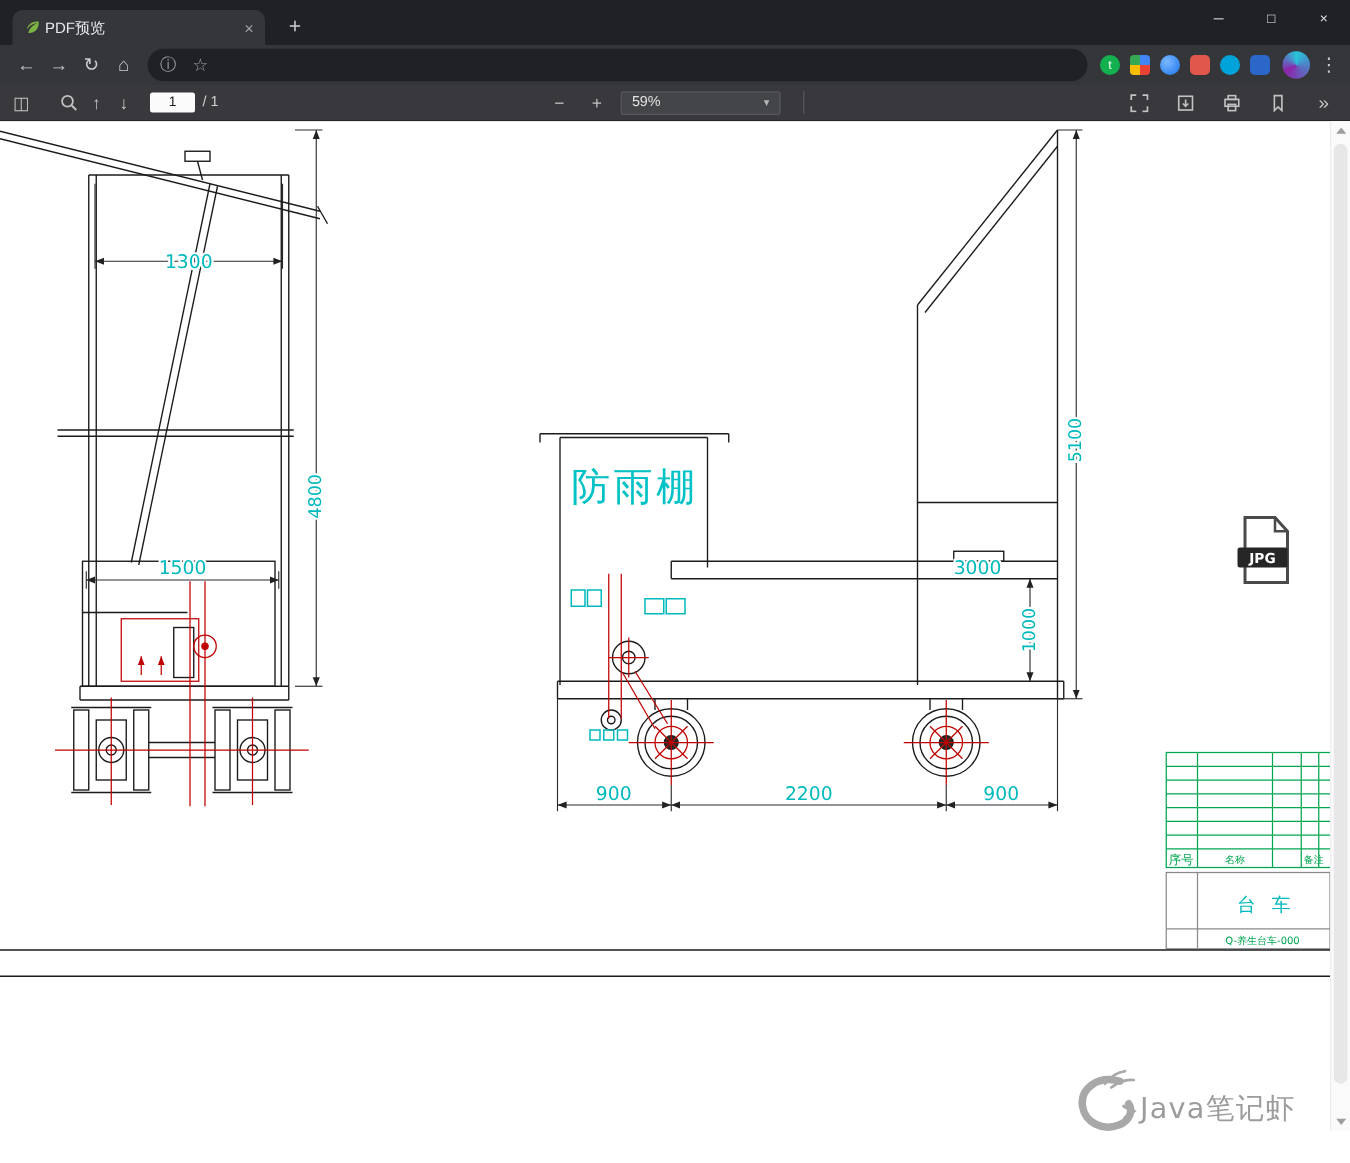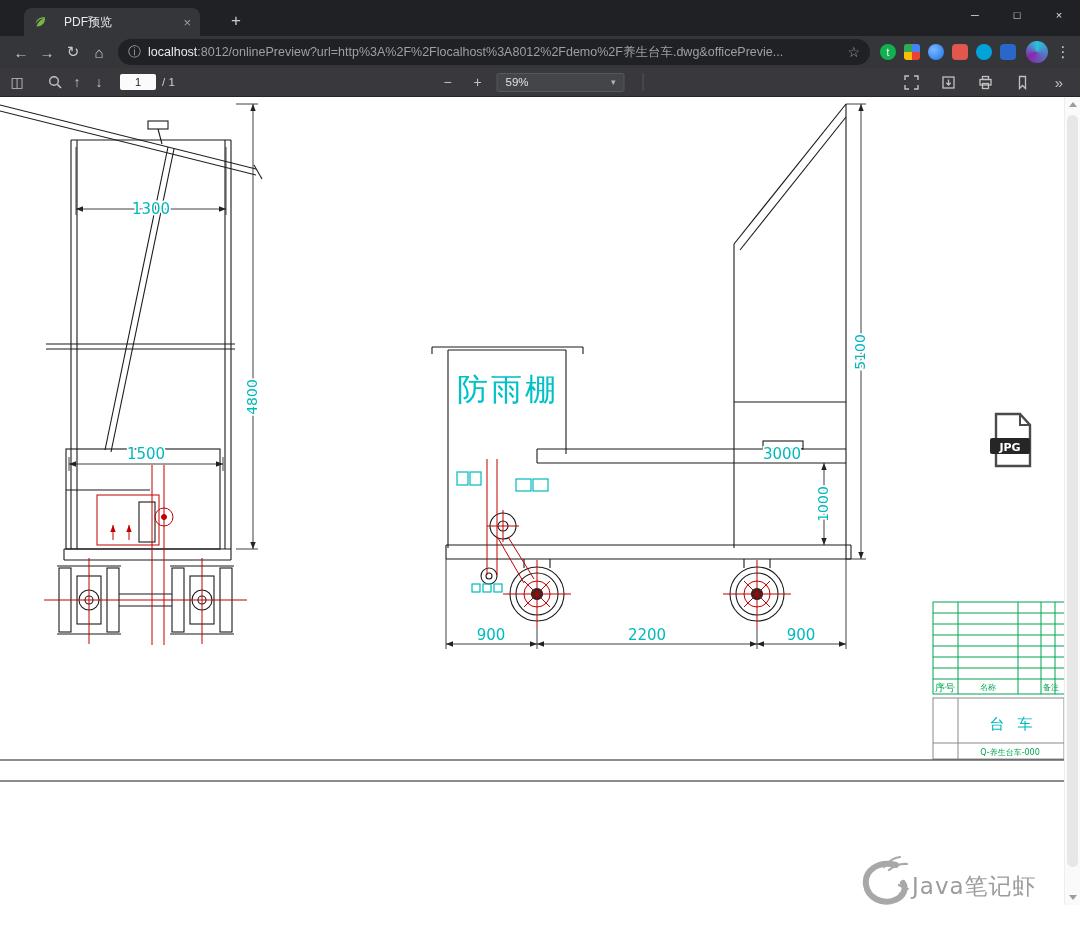--- a/index.html
+++ b/index.html
@@ -1,19 +1,19 @@
 <!DOCTYPE html>
 <html><head>
 <meta charset="utf-8">
 <style>
 *{margin:0;padding:0;box-sizing:border-box}
 html,body{width:1080px;height:930px;overflow:hidden;background:#fff;font-family:"Liberation Sans","DejaVu Sans",sans-serif}
 #app{position:relative;width:1080px;height:930px;display:flex;flex-direction:column}
 .titlebar{height:36px;background:#202124;position:relative;flex:none}
-.tab{position:absolute;left:24px;top:8px;width:176px;height:28px;background:#35363a;border-radius:8px 8px 0 0;display:flex;align-items:center;gap:17px;padding:0 9px;color:#e8eaed;font-size:12px}
+.tab{position:absolute;left:10px;top:8px;width:202px;height:28px;background:#35363a;border-radius:8px 8px 0 0;display:flex;align-items:center;gap:3px;padding:0 9px;color:#e8eaed;font-size:12px}
 .favicon{width:14px;height:14px;flex:none}
 .tab-title{flex:1;white-space:nowrap;overflow:hidden}
 .tab-close{color:#9aa0a6;font-size:13px}
 .newtab{position:absolute;left:224px;top:11px;color:#c7cbd0;font-size:17px;line-height:20px;width:24px;text-align:center}
 .wincontrols{position:absolute;right:0;top:0;display:flex}
 .wc{width:42px;height:30px;display:flex;align-items:center;justify-content:center;color:#dfe1e5;font-size:11px}
 .addressbar{height:32px;background:#35363a;display:flex;align-items:center;padding:0 8px;flex:none}
 .navbtn{width:26px;height:26px;display:flex;align-items:center;justify-content:center;color:#c7cbd0;font-size:15px;flex:none}
 .urlbox{flex:1;height:26px;background:#202124;border-radius:13px;display:flex;align-items:center;padding:0 10px;margin:0 6px;min-width:0}
 .infoicon{color:#9aa0a6;font-size:13px;margin-right:7px;flex:none}
@@ -99,21 +99,20 @@
     </div>
   </header>
 
   <div class="addressbar">
     <span class="navbtn">←</span>
     <span class="navbtn">→</span>
     <span class="navbtn">↻</span>
     <span class="navbtn">⌂</span>
     <div class="urlbox">
       <span class="infoicon">ⓘ</span>
-      <span class="url"><b>localhost</b><span>:8012/onlinePreview?url=http%3A%2F%2Flocalhost%3A8012%2Fdemo%2F养生台车.dwg&amp;officePrevie...</span></span>
       <span class="staricon">☆</span>
     </div>
     <div class="exts">
       <span class="ext ext1">t</span>
       <span class="ext ext2"></span>
       <span class="ext ext3"></span>
       <span class="ext ext4"></span>
       <span class="ext ext5"></span>
       <span class="ext ext6"></span>
     </div>

